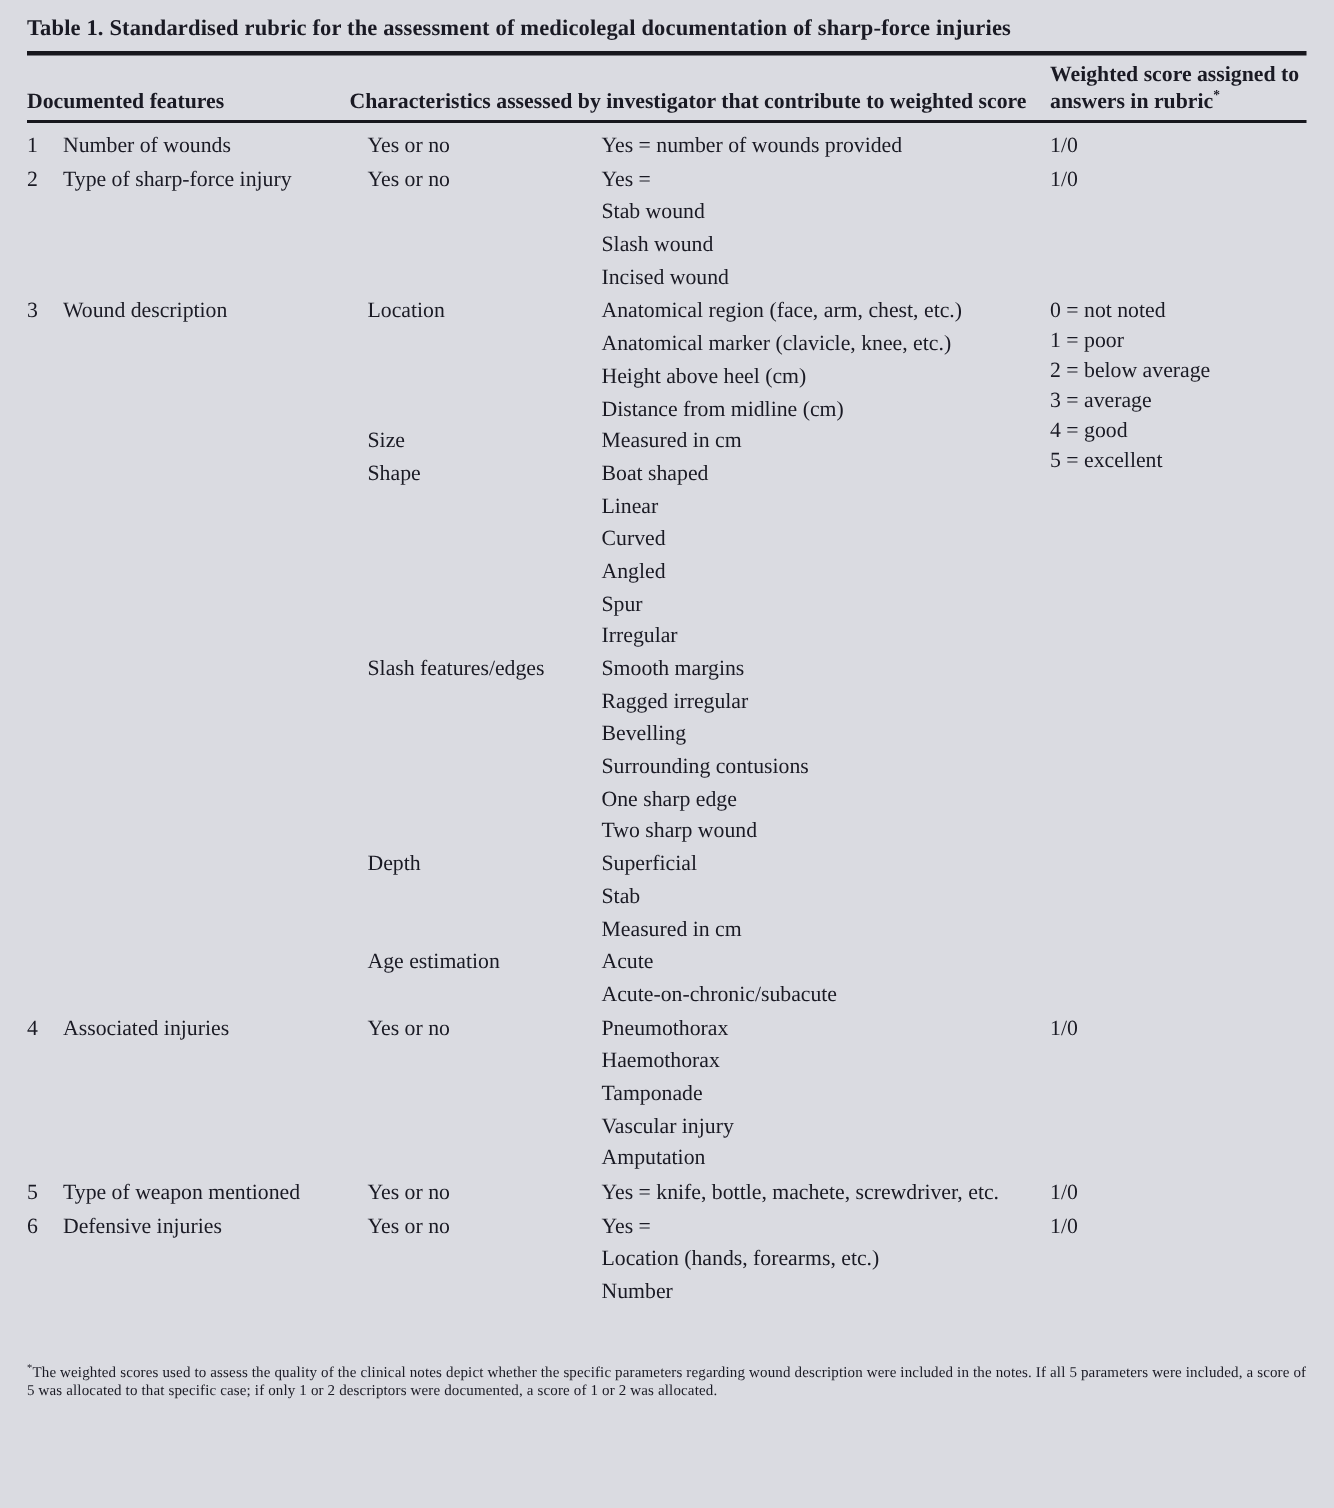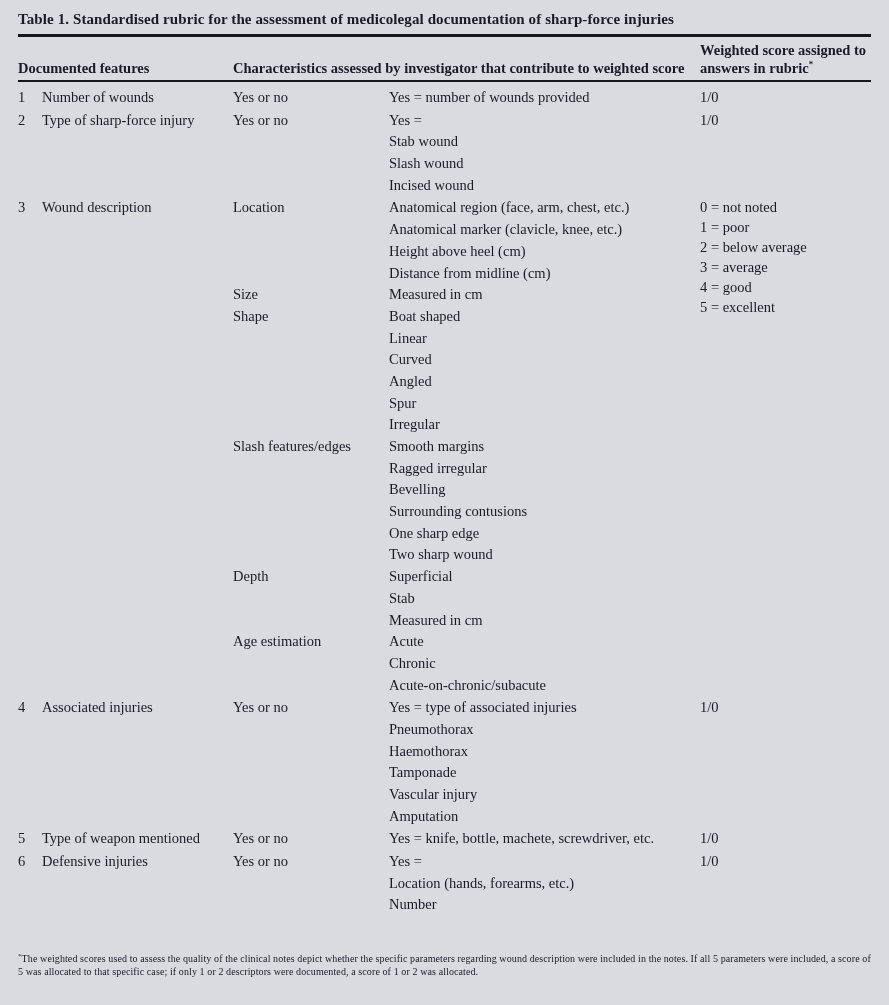--- a/index.html
+++ b/index.html
@@ -53,21 +53,21 @@
     padding-top: 4px;
     font-size: 14.5px;
   }
   .section {
     display: grid;
     grid-template-columns: 24px 191px 467px 171px;
     margin-top: 1px;
   }
   .line { height: 21.7px; line-height: 21.7px; white-space: nowrap; }
   .cell-num .line, .cell-feature .line { height: 21.7px; line-height: 21.7px; }
-  .group { display: flex; }
+  .group { display: flex; margin-left: 12px; }
   .cat { width: 156px; flex: 0 0 156px; }
   .details { flex: 1; }
   .cell-scores .line { height: 21.7px; line-height: 21.7px; }
   .cell-scores.multi .line { height: 20px; line-height: 20px; }
   .footnote {
     margin-top: 37px;
     font-size: 10px;
     line-height: 12.5px;
     letter-spacing: 0.1px;
   }
@@ -205,21 +205,20 @@
               <div class="line">Stab</div>
               <div class="line">Measured in cm</div>
             </div>
           </div>
           <div class="group">
             <div class="cat">
               <div class="line">Age estimation</div>
             </div>
             <div class="details">
               <div class="line">Acute</div>
-              <div class="line">Chronic</div>
               <div class="line">Acute-on-chronic/subacute</div>
             </div>
           </div>
         </div>
         <div class="cell-scores multi">
           <div class="line">0 = not noted</div>
           <div class="line">1 = poor</div>
           <div class="line">2 = below average</div>
           <div class="line">3 = average</div>
           <div class="line">4 = good</div>
@@ -232,21 +231,20 @@
         </div>
         <div class="cell-feature">
           <div class="line">Associated injuries</div>
         </div>
         <div class="cell-groups">
           <div class="group">
             <div class="cat">
               <div class="line">Yes or no</div>
             </div>
             <div class="details">
-              <div class="line">Yes = type of associated injuries</div>
               <div class="line">Pneumothorax</div>
               <div class="line">Haemothorax</div>
               <div class="line">Tamponade</div>
               <div class="line">Vascular injury</div>
               <div class="line">Amputation</div>
             </div>
           </div>
         </div>
         <div class="cell-scores">
           <div class="line">1/0</div>

